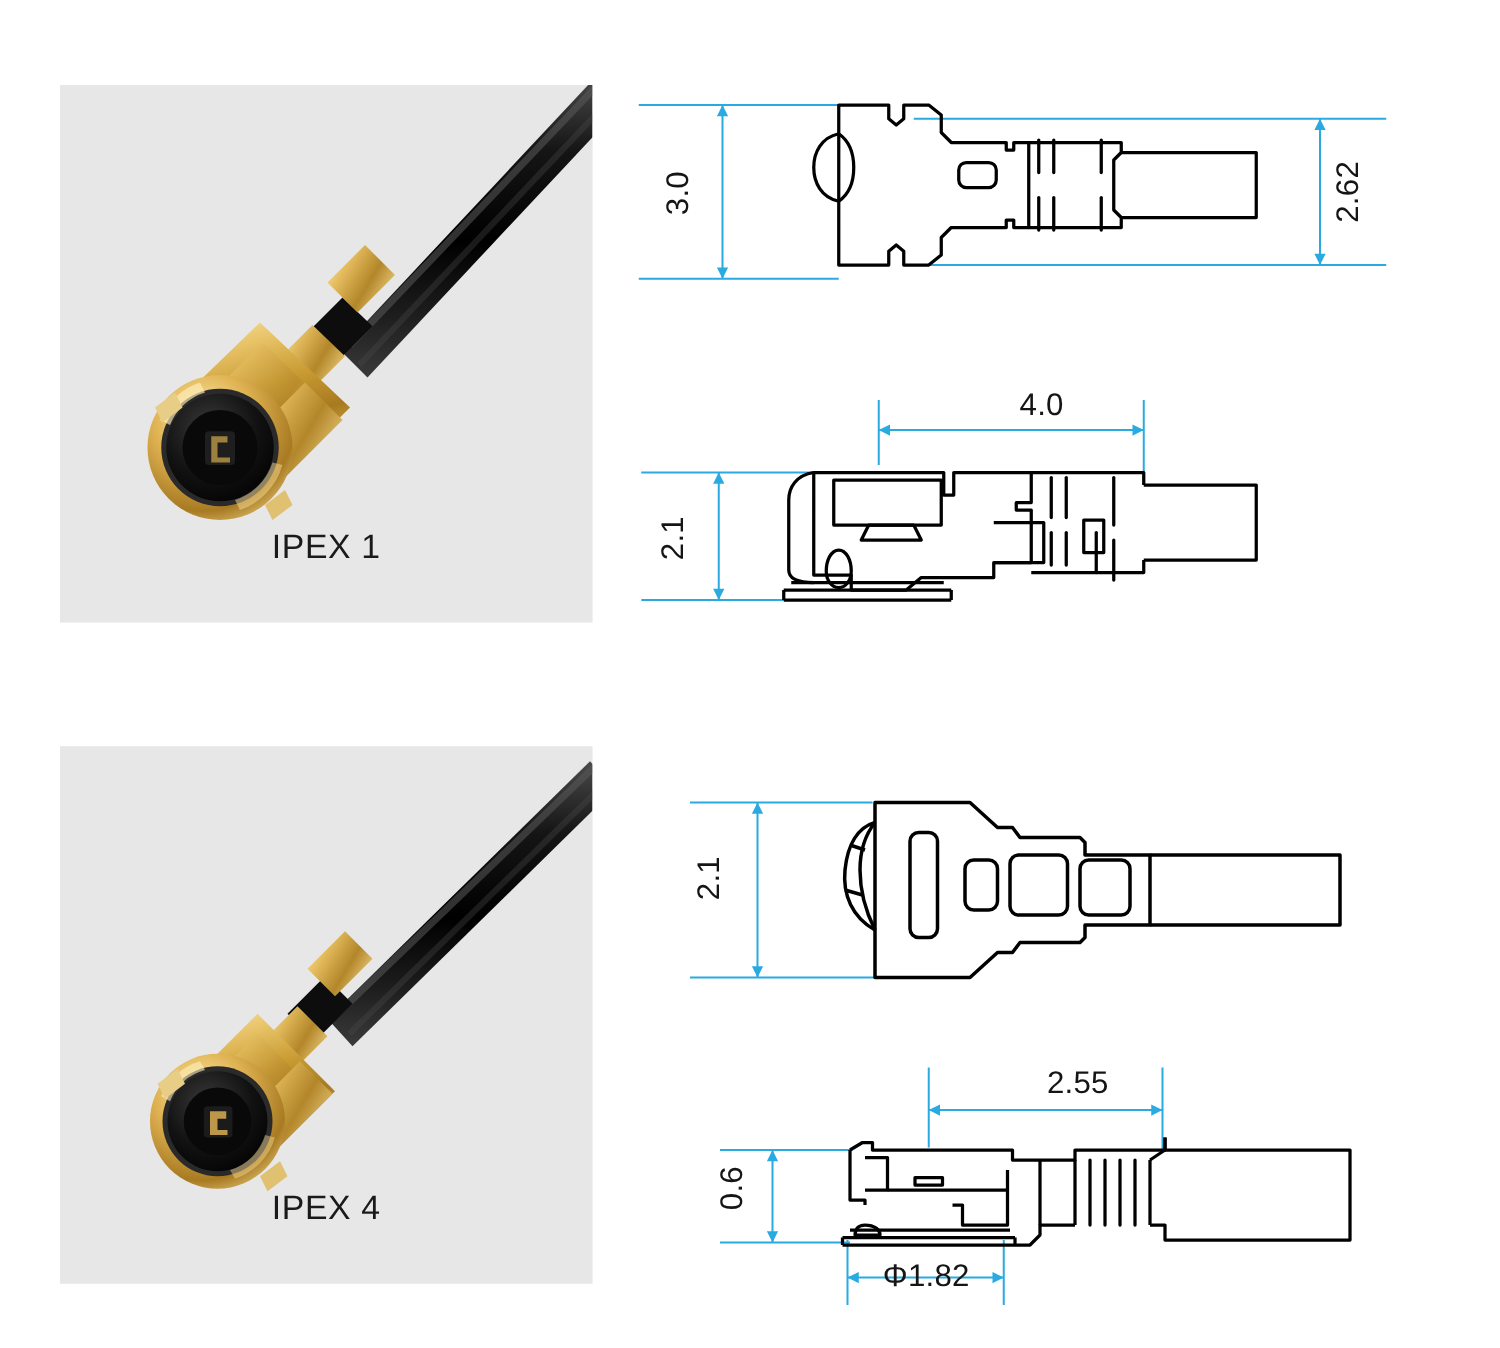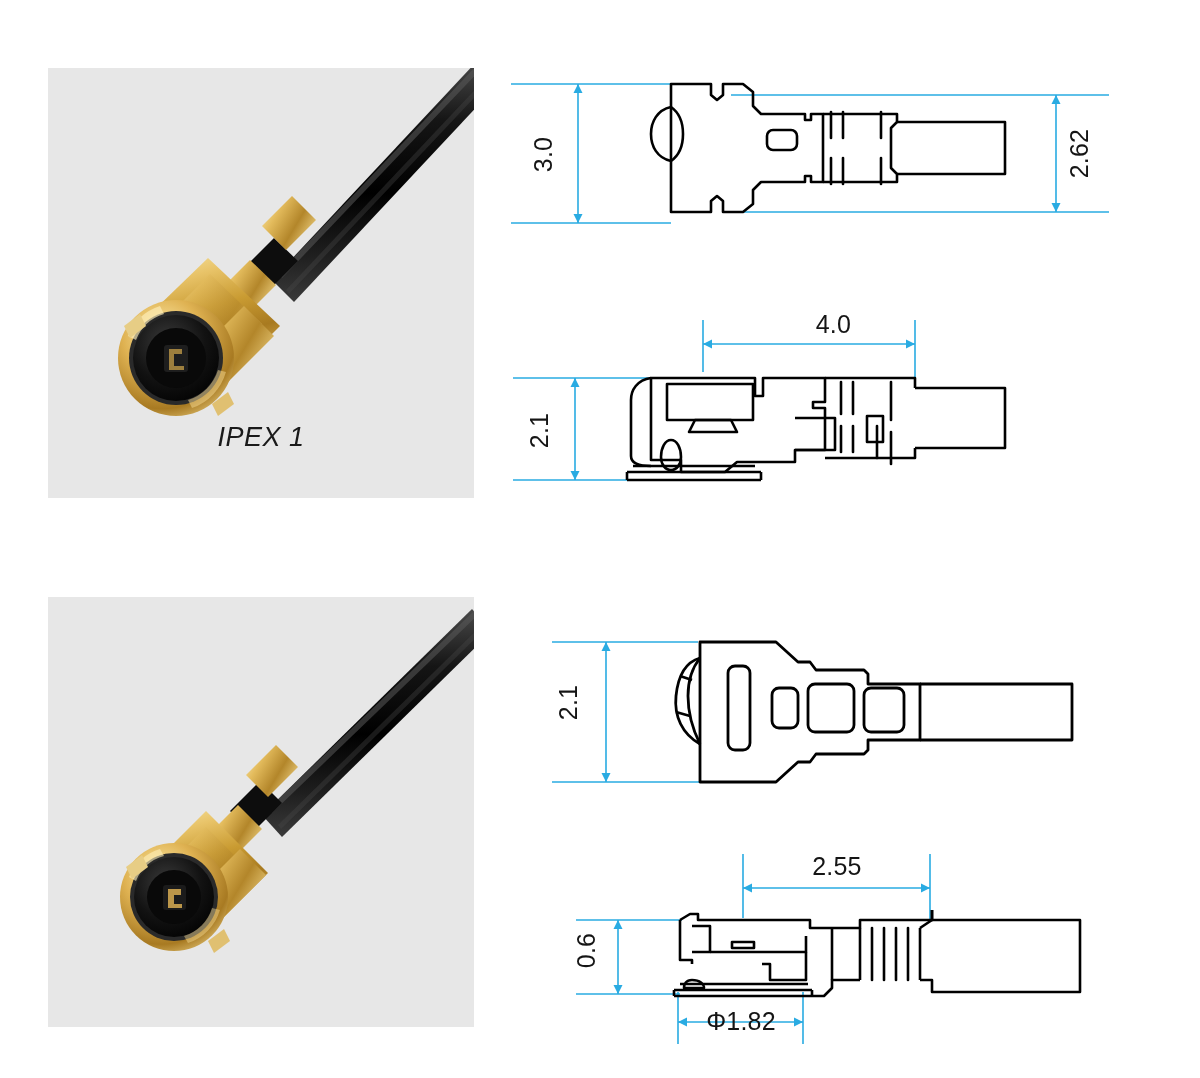--- a/index.html
+++ b/index.html
@@ -109,21 +109,21 @@
         <circle cx="0" cy="0" r="30" fill="#090909"></circle>
         <rect x="-12" y="-13" width="24" height="27" rx="3" fill="#1e1e1e"></rect>
         <path d="M -7 -9 L 6 -9 L 6 -4 L -2 -4 L -2 8 L 8 8 L 8 12 L -7 12 Z" fill="#c8a04a" opacity="0.75"></path>
         <path d="M -48 -22 A 52 52 0 0 1 -16 -52 L -12 -44 A 44 44 0 0 0 -40 -18 Z" fill="#fff0bb" opacity="0.65"></path>
         <path d="M 50 14 A 54 54 0 0 1 16 50 L 12 42 A 46 46 0 0 0 42 12 Z" fill="#f7dc94" opacity="0.5"></path>
       </g>
 
       <path d="M 76 258 L 92 246 L 98 258 L 82 270 Z" fill="#e7cd85"></path>
       <path d="M 164 336 L 180 324 L 186 336 L 170 348 Z" fill="#e0c071"></path>
     </svg>
-    <div class="photo-caption" style="top:354px;font-style:italic;">IPEX 1</div>
+    <div class="photo-caption" style="top:354px;">IPEX 1</div>
   </div>
 
   <div class="draw" style="left:505px; top:62px; width:610px; height:175px;">
     <svg width="610" height="175" viewBox="0 0 610 175">
       <g stroke="#29abe2" stroke-width="1.6" fill="none">
 
         <line x1="6" y1="22" x2="166" y2="22"></line>
         <line x1="6" y1="161" x2="166" y2="161"></line>
 
         <line x1="73" y1="22" x2="73" y2="161"></line>
@@ -281,20 +281,21 @@
         <circle cx="0" cy="0" r="40" fill="url(#g4black)"></circle>
         <circle cx="0" cy="0" r="27" fill="#090909"></circle>
         <rect x="-11" y="-12" width="23" height="25" rx="3" fill="#1b1b1b"></rect>
         <path d="M -6 -8 L 7 -8 L 7 -2 L 0 -2 L 0 7 L 8 7 L 8 11 L -6 11 Z" fill="#d8ad52" opacity="0.85"></path>
         <path d="M -45 -20 A 48 48 0 0 1 -14 -48 L -10 -41 A 41 41 0 0 0 -38 -16 Z" fill="#fff0bb" opacity="0.6"></path>
         <path d="M 46 13 A 50 50 0 0 1 14 46 L 10 39 A 42 42 0 0 0 38 11 Z" fill="#f7dc94" opacity="0.45"></path>
       </g>
       <path d="M 78 270 L 94 258 L 100 270 L 84 282 Z" fill="#e7cd85"></path>
       <path d="M 160 344 L 176 332 L 182 344 L 166 356 Z" fill="#e0c071"></path>
     </svg>
+    <div class="photo-caption" style="top:354px;">IPEX 4</div>
   </div>
 
   <div class="draw" style="left:520px; top:612px; width:610px; height:185px;">
     <svg width="610" height="185" viewBox="0 0 610 185">
       <g stroke="#29abe2" stroke-width="1.6" fill="none">
         <line x1="32" y1="30" x2="178" y2="30"></line>
         <line x1="32" y1="170" x2="182" y2="170"></line>
         <line x1="86" y1="30" x2="86" y2="170"></line>
         <path d="M 86 30 l -4.5 9 h 9 z" fill="#29abe2" stroke="none"></path>
         <path d="M 86 170 l -4.5 -9 h 9 z" fill="#29abe2" stroke="none"></path>
@@ -368,18 +369,18 @@
         <path d="M 332 96 L 332 148" stroke-linecap="round"></path>
         <path d="M 344 96 L 344 148" stroke-linecap="round"></path>
         <path d="M 356 96 L 356 148" stroke-linecap="round"></path>
         <path d="M 368 96 L 368 148" stroke-linecap="round"></path>
         <path d="M 380 96 L 380 148"></path>
 
         <path d="M 392 78 L 392 88 L 540 88 L 540 160 L 392 160 L 392 148 L 380 148"></path>
         <path d="M 380 96 L 392 88"></path>
       </g>
     </svg>
-    <div class="dimtxt" style="left:247px; top:20px; width:100px; text-align:center;">2.55</div>
+    <div class="dimtxt" style="left:247px; top:20px; width:100px; text-align:right;">2.55</div>
     <div class="dimtxt vert" style="left:22px; top:104px; width:48px; text-align:center;">0.6</div>
     <div class="dimtxt" style="left:150px; top:163px; width:102px; text-align:center;margin-top:12px;">Φ1.82</div>
   </div>
 
 </div>
 
 </body></html>

